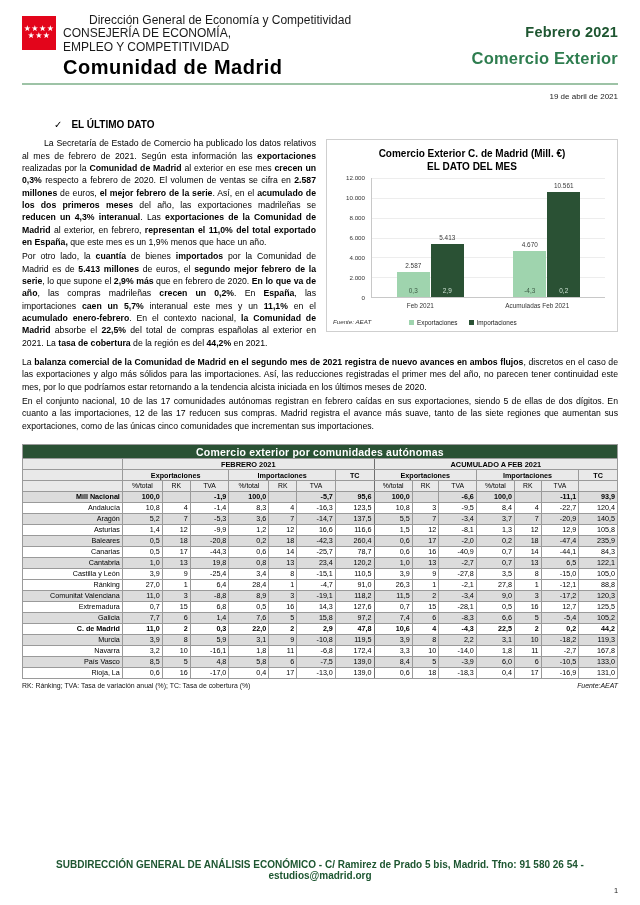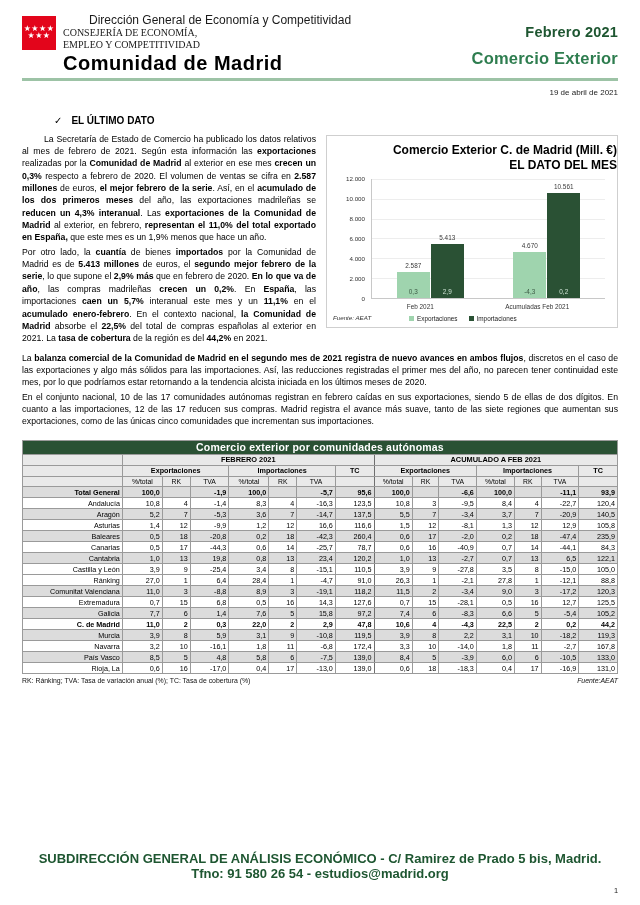--- a/index.html
+++ b/index.html
@@ -58,24 +58,23 @@
   .header-textblock {
     line-height: 1.12;
   }
   .dg-line {
     font-size: 12px;
     color: #1a1a1a;
     white-space: nowrap;
     padding-left: 26px;
   }
   .cons-line {
-    font-size: 10px;
+    font-size: 12px;
     color: #1a1a1a;
     white-space: nowrap;
-    font-family: Liberation Serif, serif;
   }
   .cm-title {
     font-size: 20px;
     font-weight: bold;
     letter-spacing: 0.5px;
     color: #000000;
     margin-top: 2px;
     white-space: nowrap;
   }
   .header-right {
@@ -134,22 +133,22 @@
     float: right;
     width: 292px;
     height: 193px;
     border: 1px solid #cfcfcf;
     box-sizing: border-box;
     margin: 2px 0 4px 10px;
     position: relative;
     background: #ffffff;
   }
   .chart-title {
-    text-align: right;
-    font-size: 12px;
+    text-align: center;
+    font-size: 10px;
     font-weight: bold;
     padding-top: 7px;
     line-height: 1.3;
   }
   .chart-plot {
     position: relative;
     margin: 5px 8px 0 8px;
     height: 120px;
   }
   .y-axis {
@@ -316,21 +315,21 @@
   }
   .tbl-notes .src { font-style: italic; }
 
   
   .footer {
     position: absolute;
     left: 22px;
     right: 22px;
     bottom: 24px;
     text-align: center;
-    font-size: 13px;
+    font-size: 10px;
     font-weight: bold;
     color: #1e5631;
   }
   .page-num {
     position: absolute;
     right: 22px;
     bottom: 10px;
     font-size: 7.4px;
     color: #222;
   }
@@ -500,21 +499,21 @@
           <td class="col-head">RK</td>
           <td class="col-head">TVA</td>
           <td class="col-head">%/total</td>
           <td class="col-head">RK</td>
           <td class="col-head">TVA</td>
           <td class="col-head"></td>
         </tr>
       </thead>
       <tbody>
           <tr class="shade bold">
-            <td class="name">Total General</td>
+            <td class="name">Mill Nacional</td>
             <td class="num">100,0</td>
             <td class="num"></td>
             <td class="num">-1,9</td>
             <td class="num">100,0</td>
             <td class="num"></td>
             <td class="num">-5,7</td>
             <td class="num sep-right">95,6</td>
             <td class="num">100,0</td>
             <td class="num"></td>
             <td class="num">-6,6</td>

